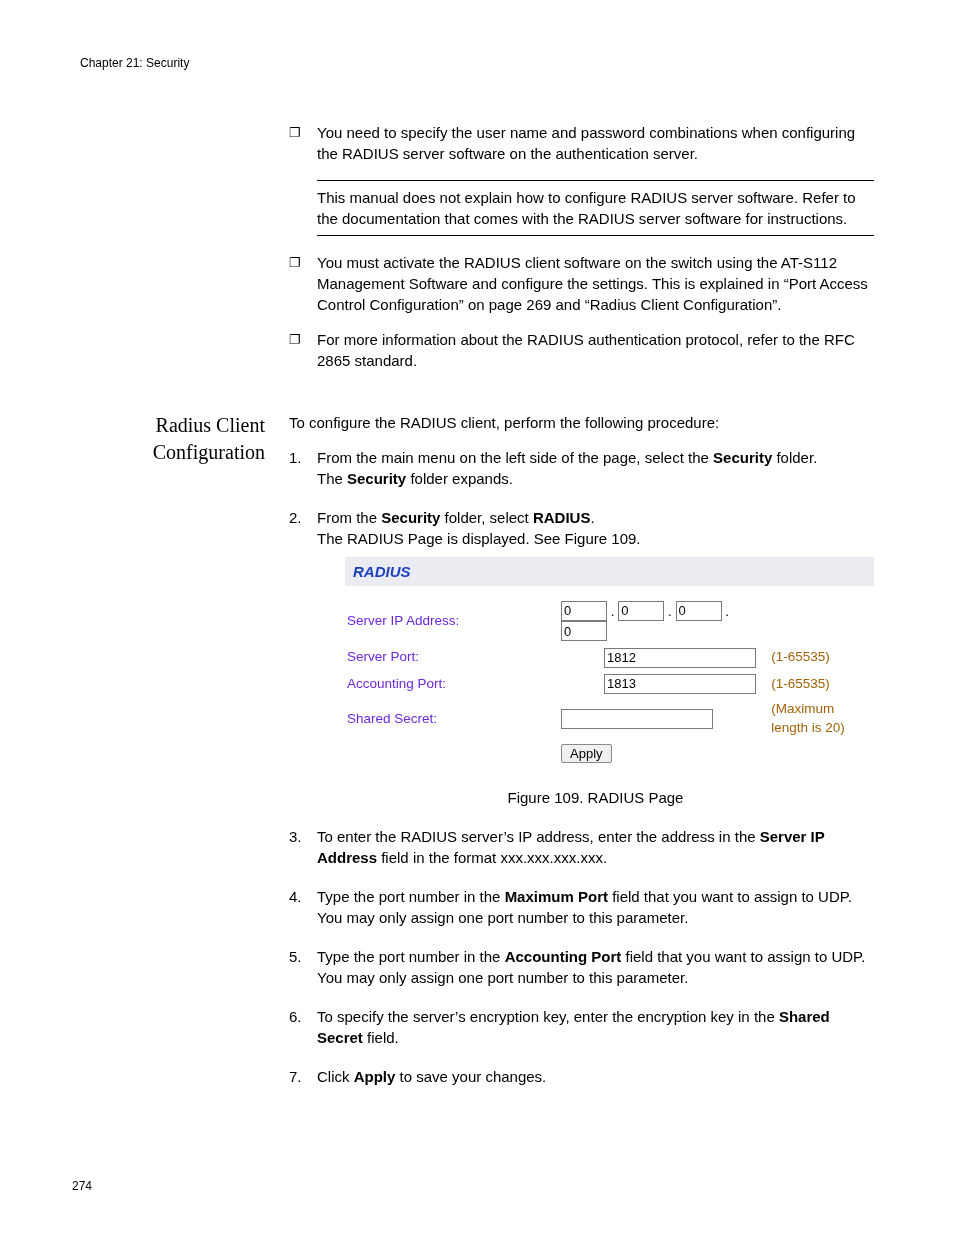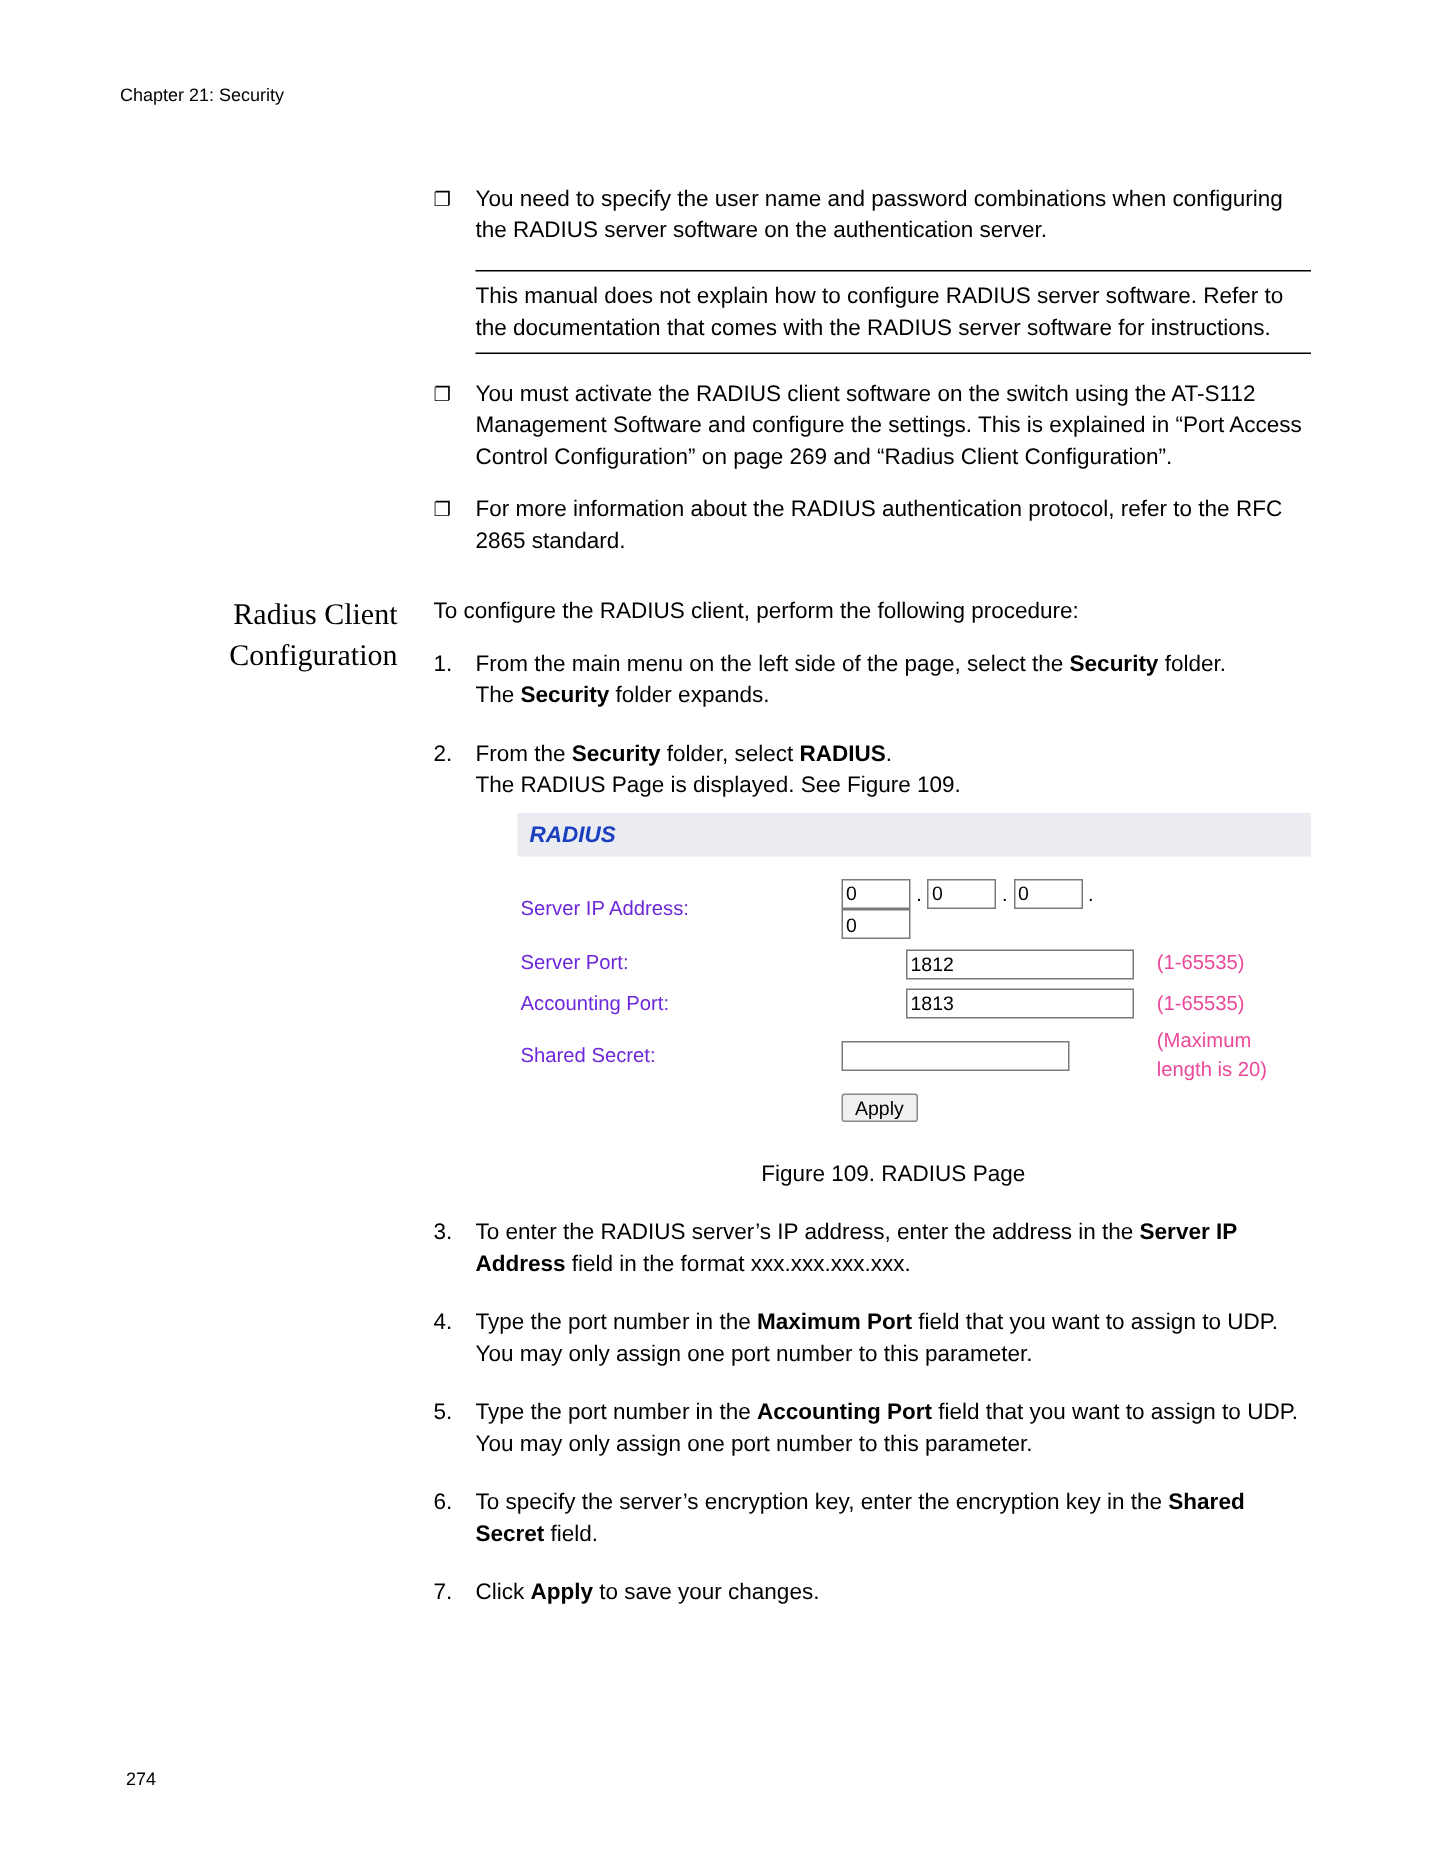--- a/index.html
+++ b/index.html
@@ -12,21 +12,21 @@
     width: 954px;
     box-sizing: border-box;
   }
   .header-line {
     font-size: 12px;
     margin-bottom: 50px;
   }
   .content-area {
     display: flex;
     flex-direction: column;
-    gap: 0;
+    gap: 15px;
   }
   .two-col {
     display: flex;
     gap: 24px;
   }
   .left-col {
     width: 185px;
     flex-shrink: 0;
     text-align: right;
   }
@@ -125,38 +125,38 @@
   }
   .secret-input {
     width: 146px;
     height: 18px;
     border: 1px solid #7a7a7a;
     font-size: 13px;
     padding: 0 2px;
   }
   .hint {
     padding-left: 8px;
-    color: #ec4899;
+    color: #a16207;
   }
   .apply-btn {
     font-size: 13px;
     padding: 1px 8px;
     background: #f0f0f0;
     border: 1px solid #888;
     border-radius: 2px;
     cursor: pointer;
   }
   .fig-caption {
     text-align: center;
     margin: 20px 0 18px 0;
   }
   .page-num {
     position: absolute;
     bottom: 40px;
-    left: 84px;
+    left: 72px;
     font-size: 12px;
   }
   b { font-weight: bold; }
 </style>
 </head>
 <body>
 
 <div class="header-line">Chapter 21: Security</div>
 
 <div class="content-area">

